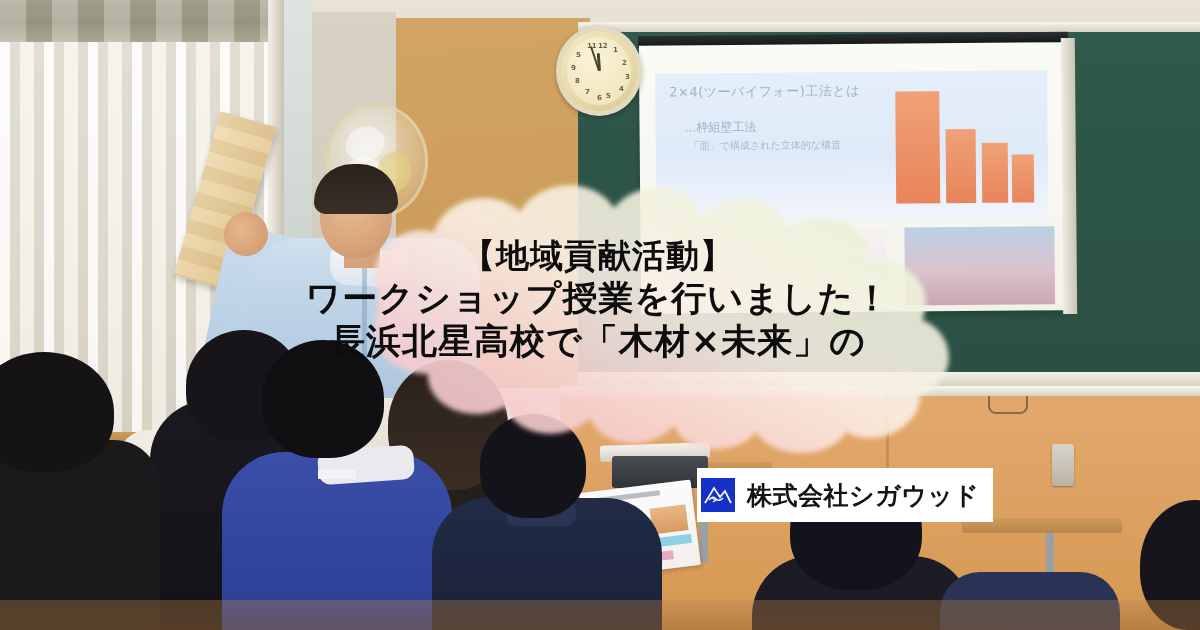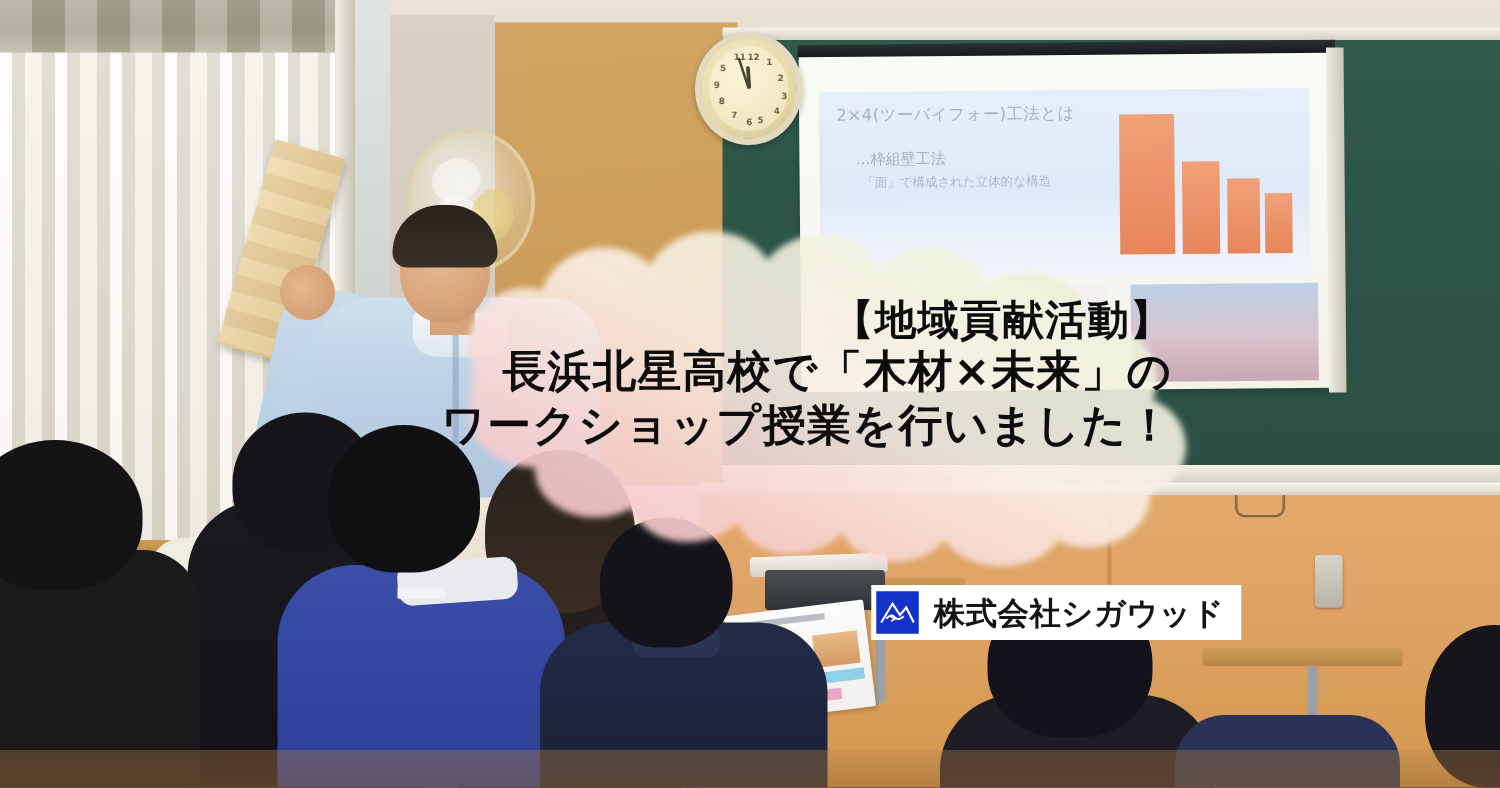--- a/index.html
+++ b/index.html
@@ -208,27 +208,27 @@
     background:linear-gradient(180deg,rgba(184,132,74,.35),rgba(150,104,56,.5));}
 
   
   .cloud-wrap{position:absolute;left:258px;top:160px;width:740px;height:300px;}
   .cloud-svg{position:absolute;inset:0;width:100%;height:100%;}
 
   
   .headline{position:absolute;left:258px;top:236px;width:680px;text-align:center;
     font-family:"DejaVu Sans","Liberation Sans",sans-serif;
     font-weight:bold;color:#0d0d0d;letter-spacing:1px;line-height:1.24;}
-  .hl-line{display:block;white-space:nowrap;text-align:right;}
+  .hl-line{display:block;white-space:nowrap;}
   .hl1{font-size:33px;}
   .hl2{font-size:35px;}
   .hl3{font-size:35px;}
 
   
-  .badge{position:absolute;left:697px;top:468px;height:44px;display:flex;align-items:center;
+  .badge{position:absolute;left:697px;top:468px;height:54px;display:flex;align-items:center;
     background:#ffffff;padding:0 14px 0 4px;}
   .badge-mark{width:34px;height:34px;background:#1432c8;position:relative;flex:0 0 auto;}
   .badge-mark svg{position:absolute;inset:0;}
   .badge-text{font-size:25px;font-weight:bold;color:#141414;margin-left:12px;
     letter-spacing:.5px;white-space:nowrap;line-height:1;}
 </style>
 </head>
 <body>
 
 <div id="stage">
@@ -385,22 +385,22 @@
         C 392 292, 344 288, 332 258
         C 306 284, 256 276, 248 246
         C 214 266, 168 246, 170 214
         C 132 214, 108 184, 120 152
         Z"></path>
     </svg>
   </div>
 
   <div class="headline">
     <span class="hl-line hl1">【地域貢献活動】</span>
+    <span class="hl-line hl3">ワークショップ授業を行いました！</span>
     <span class="hl-line hl2">長浜北星高校で「木材×未来」の</span>
-    <span class="hl-line hl3">ワークショップ授業を行いました！</span>
   </div>
 
   <div class="badge">
     <div class="badge-mark">
       <svg viewBox="0 0 34 34">
         <path d="M4 25 L13 10 L19 19 L24 13 L30 25" fill="none" stroke="#ffffff" stroke-width="1.7"></path>
         <path d="M8 22 Q12 17 15 21 Q18 24 22 20" fill="none" stroke="#ffffff" stroke-width="1.5"></path>
         <path d="M11 20 l4 2 l-3 2" fill="none" stroke="#ffffff" stroke-width="1.3"></path>
       </svg>
     </div>

